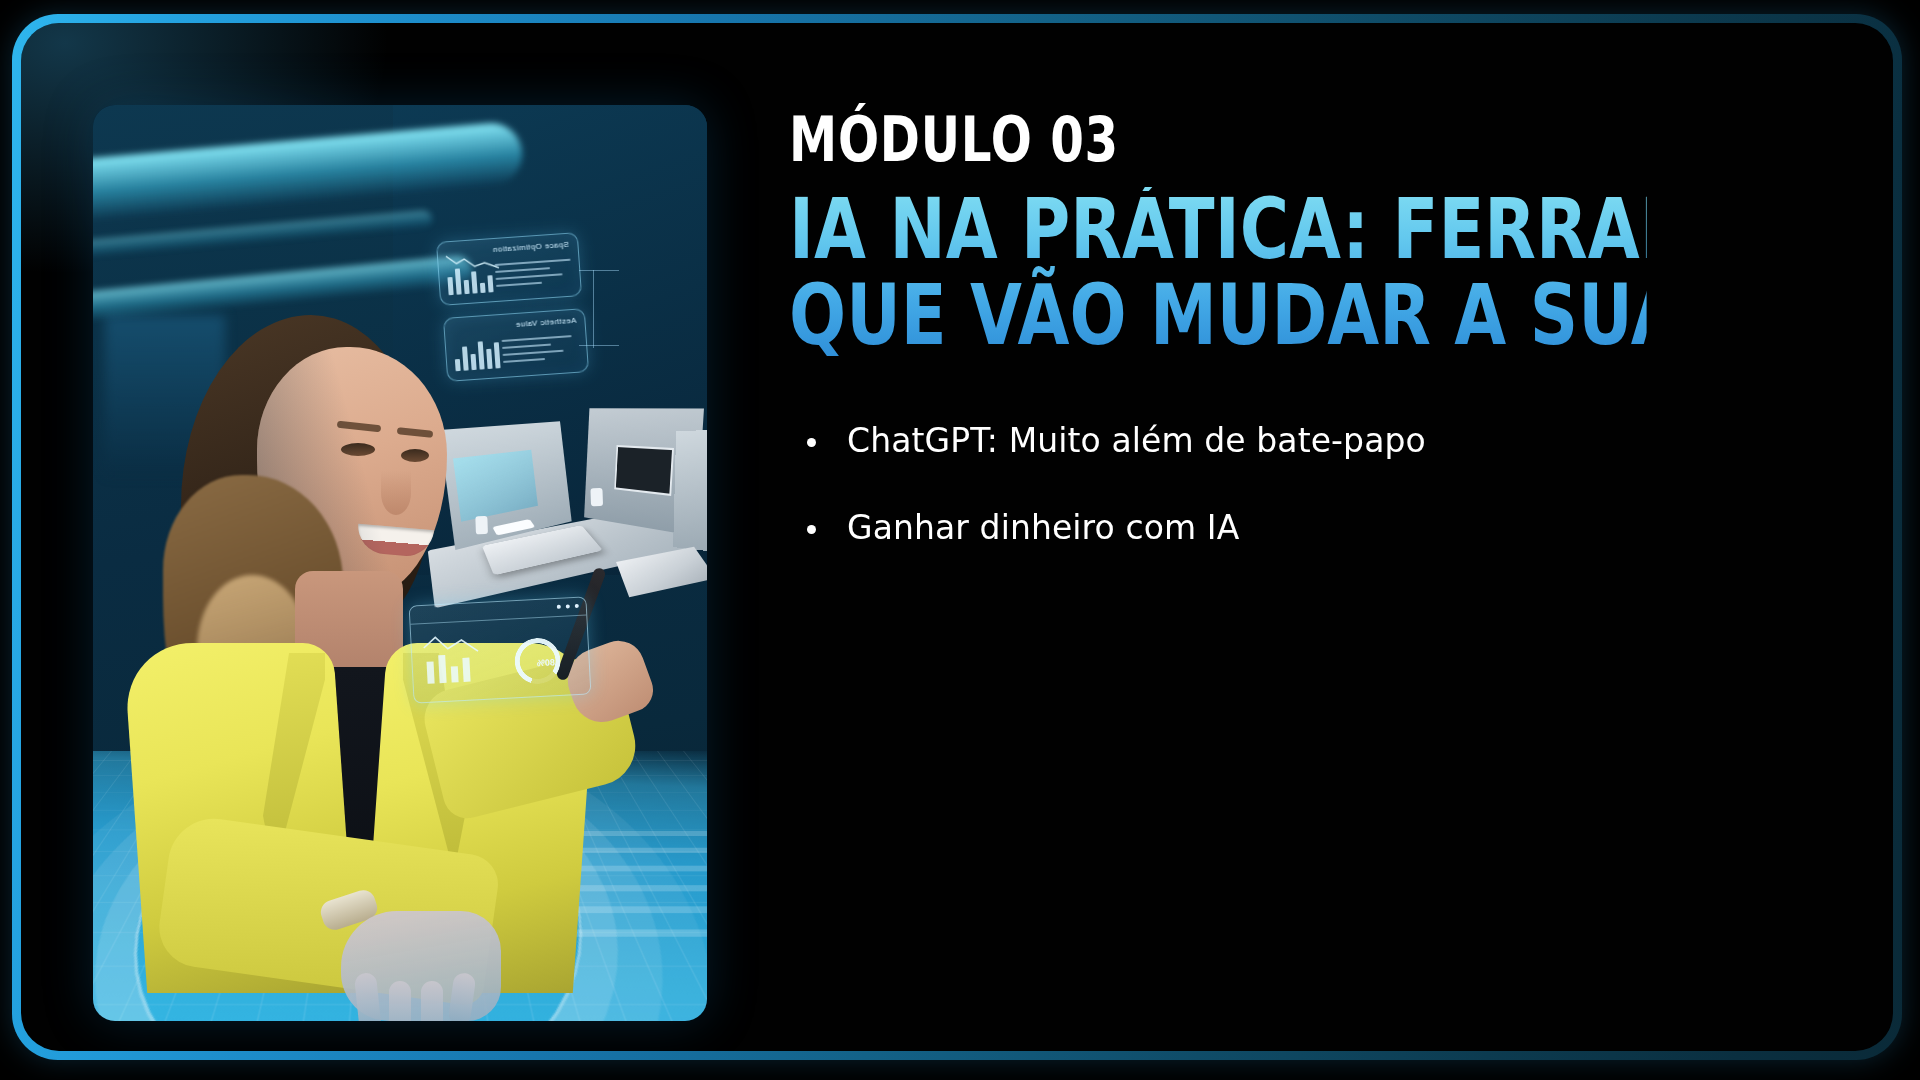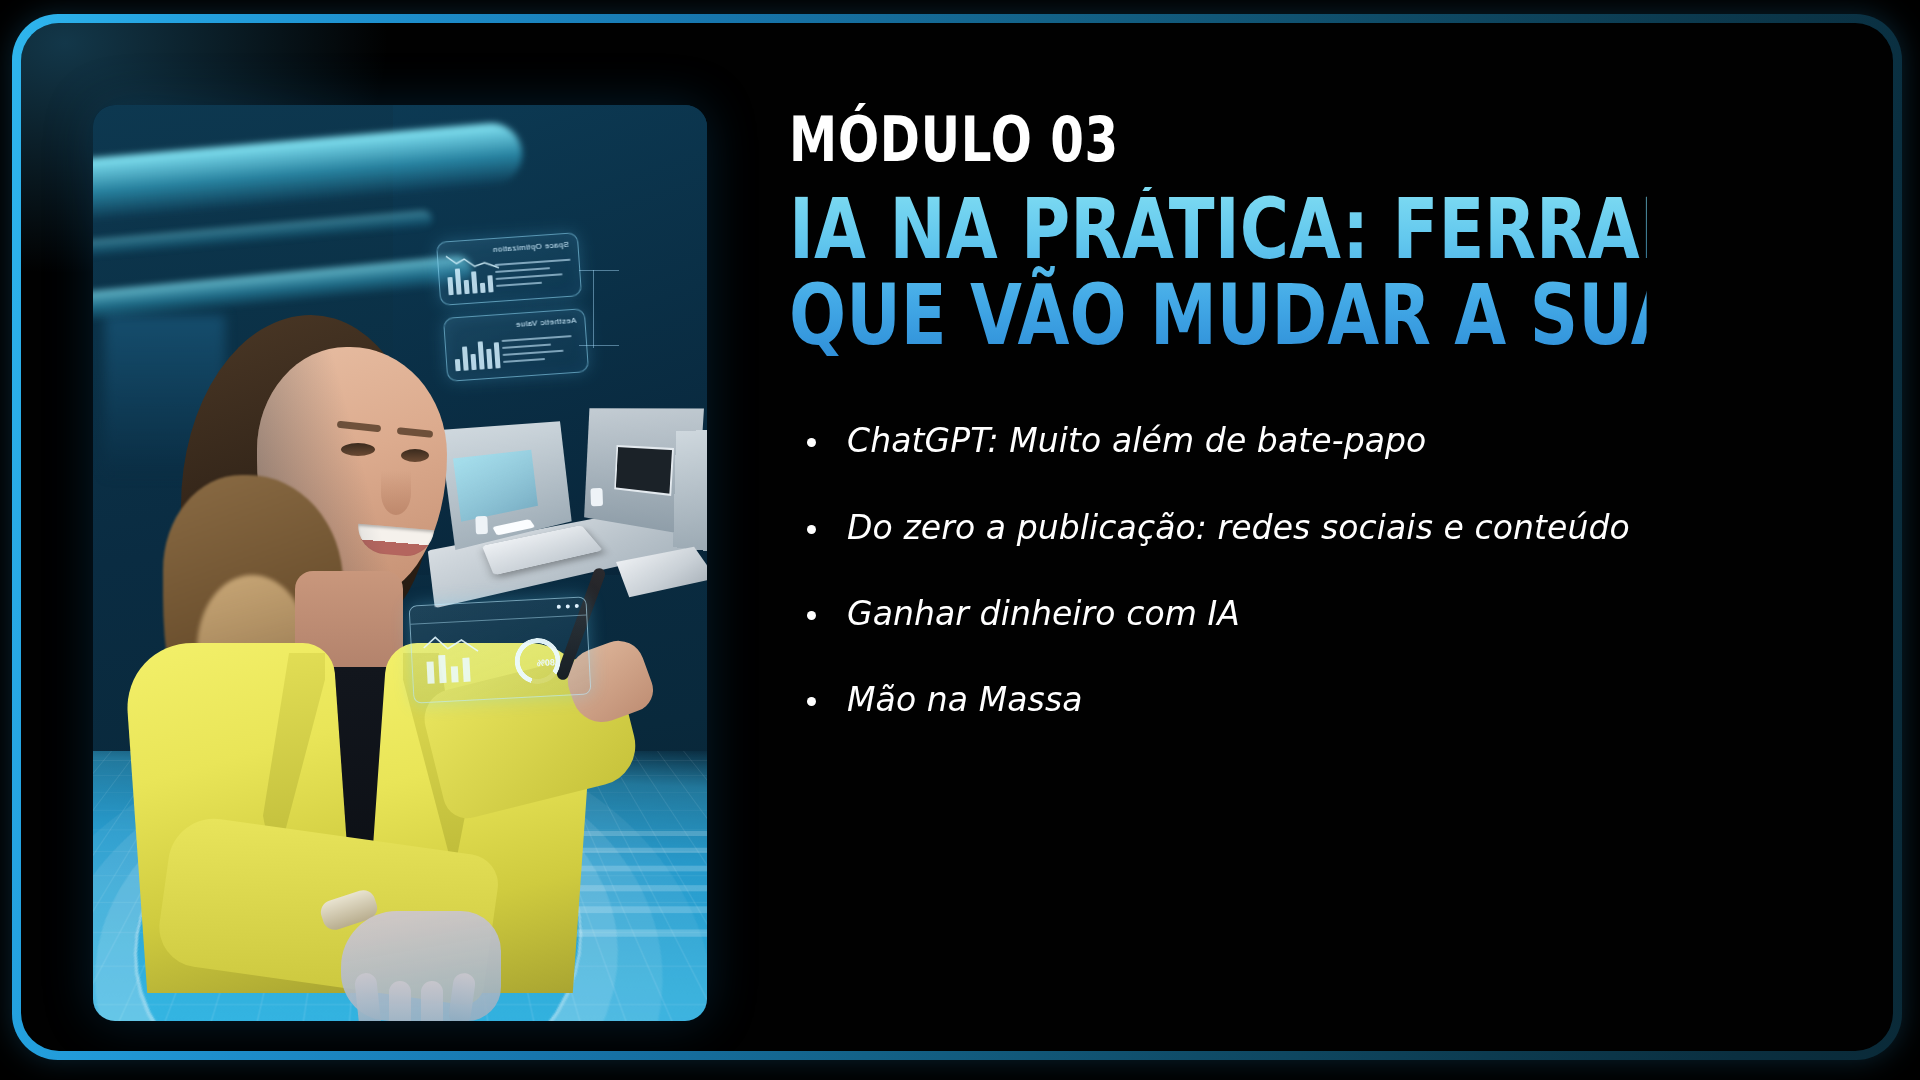--- a/index.html
+++ b/index.html
@@ -446,21 +446,20 @@
     -webkit-text-fill-color: transparent;
     white-space: nowrap;
   }
   .headline .l2 { display: block; }
 
   .bullets {
     list-style: none;
     margin: 62px 0 0 0;
     padding: 0;
     width: 1010px;
-    font-style: italic;
   }
   .bullets li {
     position: relative;
     display: block;
     padding-left: 58px;
     margin-bottom: 44px;
     color: #ffffff;
     font-family: "DejaVu Sans", sans-serif;
     font-weight: 400;
     font-size: 33px;
@@ -619,22 +618,20 @@
 
         <div class="eyebrow">MÓDULO 03</div>
 
         <h1 class="headline">
           <span class="l1">IA NA PRÁTICA: FERRAMENTAS</span>
           <span class="l2">QUE VÃO MUDAR A SUA VIDA</span>
         </h1>
 
         <ul class="bullets">
           <li>ChatGPT: Muito além de bate-papo</li>
-          <li>Do zero a publicação: redes sociais e conteúdo</li>
           <li>Ganhar dinheiro com IA</li>
-          <li>Mão na Massa</li>
         </ul>
 
       </div>
 
     </div>
   </div>
 </div>
 
 </body></html>

